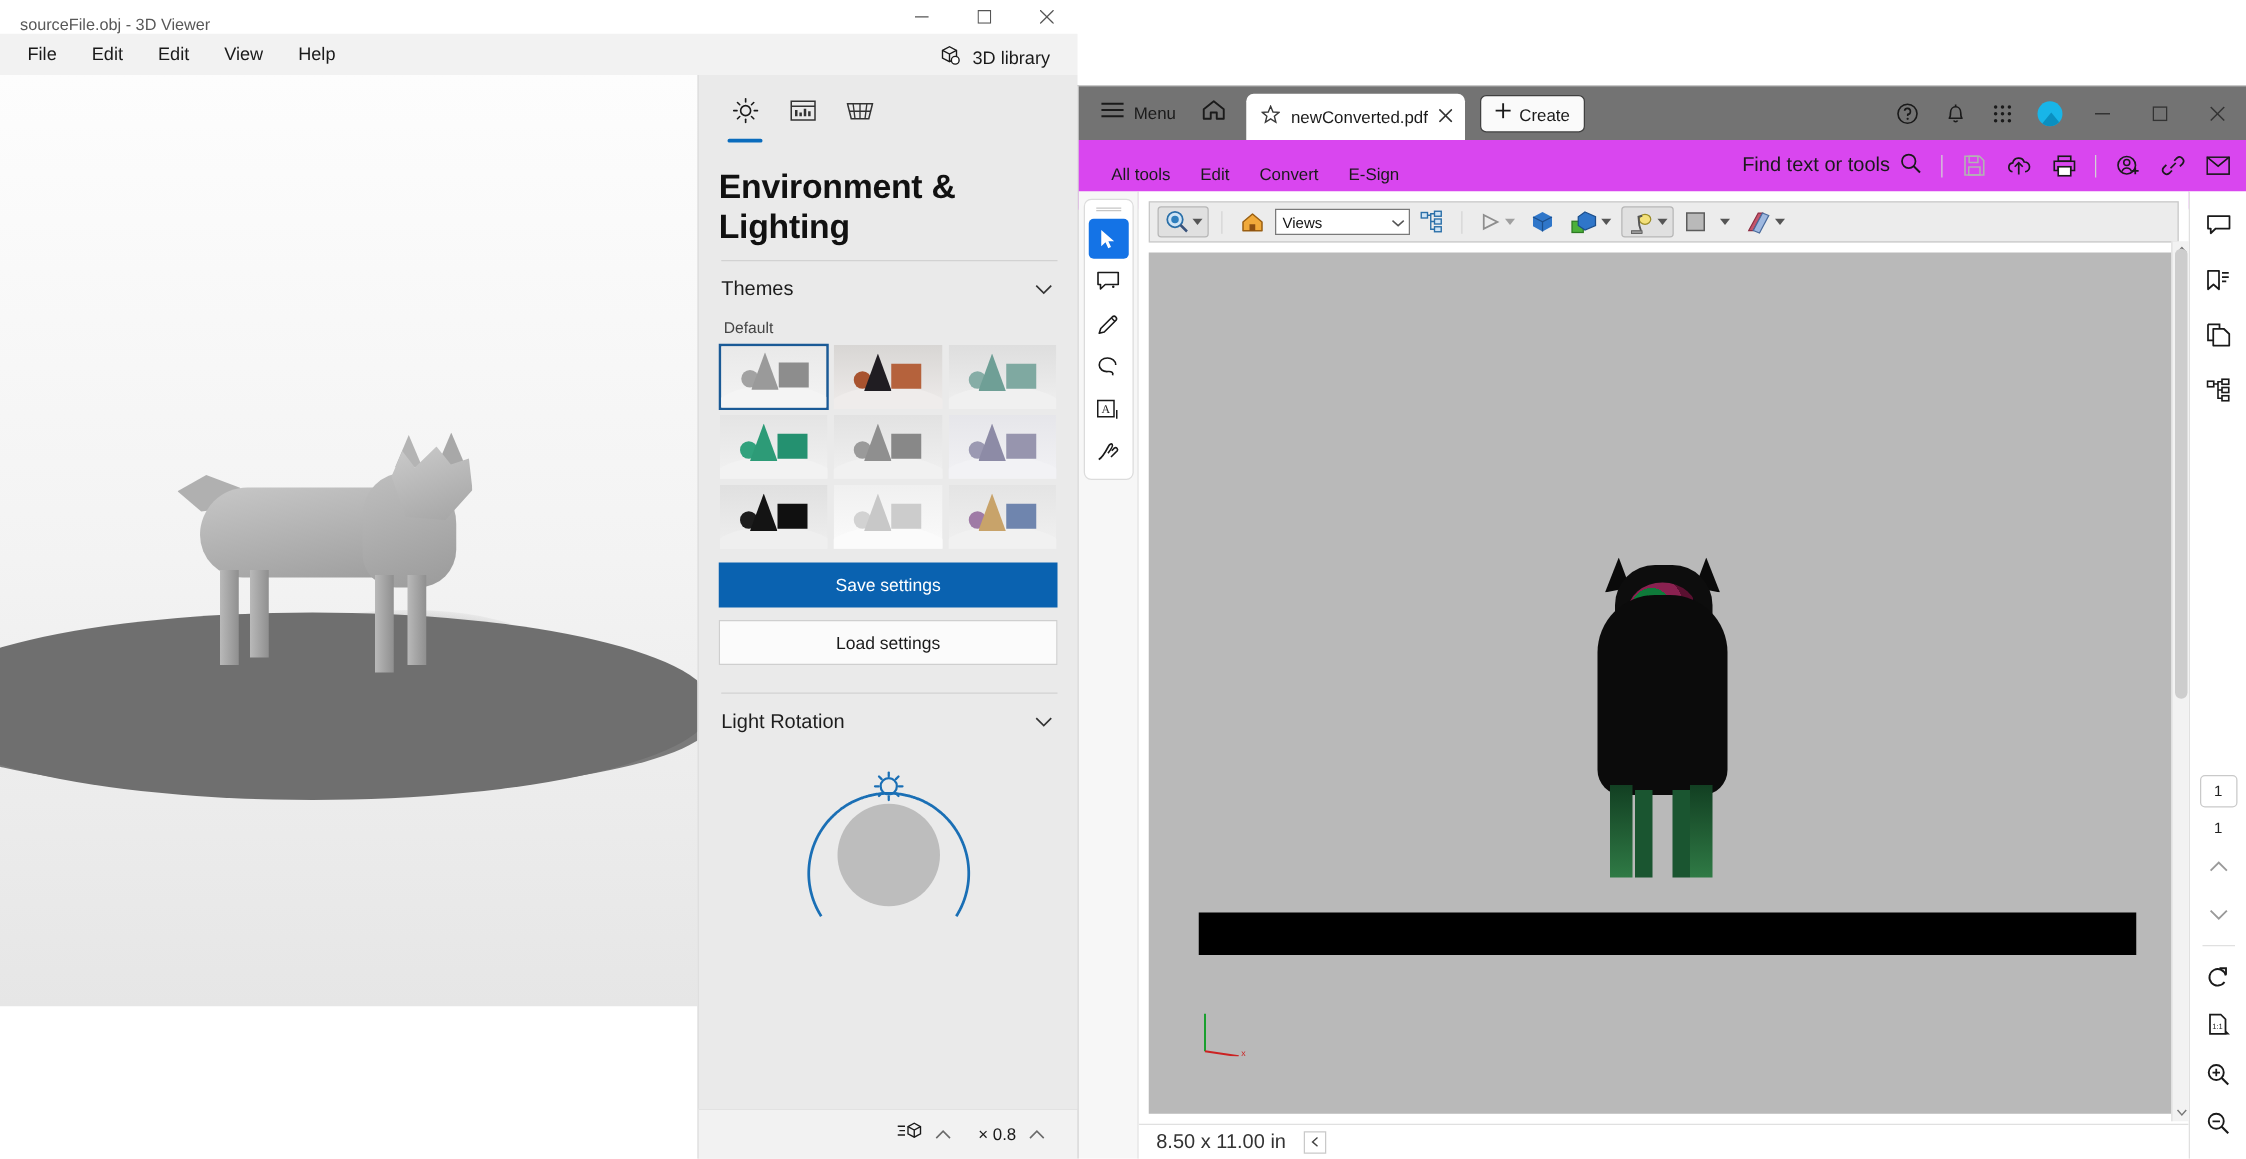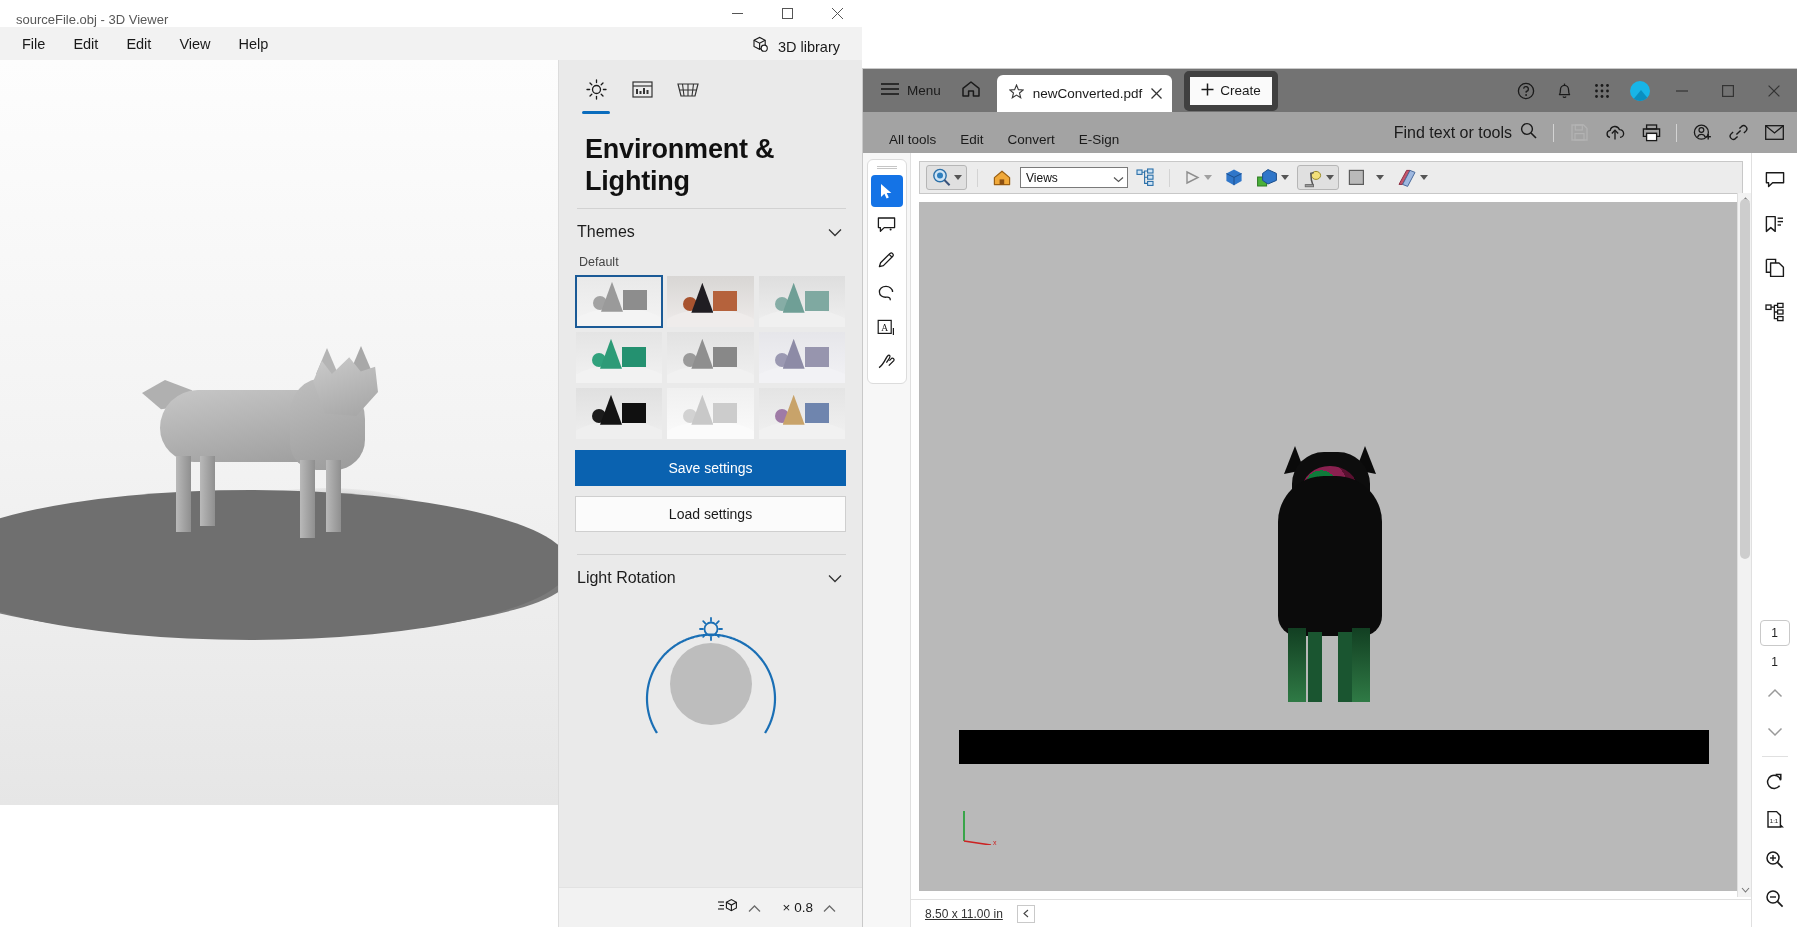--- a/index.html
+++ b/index.html
@@ -68,21 +68,21 @@
   #panel { width:304px; background:#eaeaea; position:relative;
            border-left:1px solid #dcdcdc; }
   #panel-tabs { display:flex; gap:0; padding:14px 10px 0 14px; }
   .ptab { width:46px; height:34px; display:flex; align-items:center;
           justify-content:center; position:relative; }
   .ptab.active::after { content:''; position:absolute; bottom:-6px; left:9px;
           width:28px; height:3px; background:#0a6cbd; border-radius:2px; }
   #panel-scroll { position:absolute; top:60px; left:0; right:0; bottom:40px;
           overflow:hidden; padding:0 16px 0 16px; }
   #panel-title { font-size:27px; font-weight:bold; color:#111; line-height:1.18;
-          margin:14px 0 10px 10px; letter-spacing:-.2px; }
+          margin:14px 0 10px 0; letter-spacing:-.2px; }
   .sec-divider { height:1px; background:#d2d2d2; margin:6px 0 0 2px; }
   .sec-head { display:flex; align-items:center; justify-content:space-between;
           padding:14px 4px 4px 2px; }
   .sec-head h3 { font-size:16px; font-weight:normal; color:#1d1d1d; }
   .sub-label { font-size:12.5px; color:#444; margin:10px 0 6px 4px; }
   #theme-grid { display:grid; grid-template-columns:repeat(3,1fr); gap:3px; }
   .theme { height:53px; position:relative; overflow:hidden; cursor:pointer;
            border:1px solid transparent; }
   .theme.selected { border:2px solid #1a5a96; }
   .th-bg { position:absolute; inset:0; }
@@ -120,36 +120,36 @@
              border-top:1px solid #c9c9c9; }
   #acro-tabbar { height:43px; background:#737373; display:flex;
              align-items:center; padding-left:10px; position:relative; }
   #acro-menu { display:flex; align-items:center; gap:8px; padding:5px 8px; }
   #acro-menu .lbl { font-size:13.5px; color:#1a1a1a; }
   #home-btn { padding:5px 8px; margin-left:4px; }
   #doc-tab { height:37px; background:#fff; border-radius:6px 6px 0 0;
              display:flex; align-items:center; gap:9px; padding:0 10px 0 12px;
              margin-left:8px; margin-top:6px; }
   #doc-tab .name { font-size:13.5px; color:#1a1a1a; }
-  #create-btn { display:flex; align-items:center; gap:6px; border:6px solid #404040;
+  #create-btn { display:flex; align-items:flex-end; gap:6px; border:1px solid #404040;
              border-radius:5px; padding:5px 11px; margin-left:12px; background:#fafafa; }
   #create-btn .lbl { font-size:13.5px; color:#1a1a1a; }
   #acro-tabbar-right { position:absolute; right:0; top:0; height:43px;
              display:flex; align-items:center; }
   .acro-icon { width:38px; height:43px; display:flex; align-items:center;
              justify-content:center; }
   #avatar { width:20px; height:20px; border-radius:50%; background:#18b5e8;
              position:relative; overflow:hidden; }
   #avatar::after { content:''; position:absolute; left:2px; bottom:0;
              width:0; height:0; border-left:9px solid transparent;
              border-right:9px solid transparent; border-bottom:11px solid #0a8fc0; }
   .acro-win-btn { width:46px; height:43px; display:flex; align-items:center;
              justify-content:center; }
 
-  #acro-toolbar { height:56px; background:#a3a3a3; display:flex; align-items:center;
+  #acro-toolbar { height:56px; background:#d946ef; display:flex; align-items:center;
              padding-left:14px; border-bottom:1px solid #e3e3e3; position:relative; }
   .acro-mi { font-size:13.5px; color:#1a1a1a; padding:6px 12px; }
   #acro-toolbar-right { position:absolute; right:6px; top:0; height:41px;
              display:flex; align-items:center; gap:2px; }
   #find-box { display:flex; align-items:center; gap:8px; padding:4px 8px; }
   #find-box .lbl { font-size:16px; color:#1a1a1a; }
   .vsep { width:1px; height:18px; background:#d3d3d3; margin:0 6px; }
   .tb-icon { width:34px; height:41px; display:flex; align-items:center;
              justify-content:center; }
 
@@ -211,21 +211,21 @@
   #pdf-scroll { position:absolute; right:0; top:40px; bottom:30px; width:14px;
            background:#f2f2f2; border-left:1px solid #dedede; }
   #pdf-scroll .thumb { position:absolute; left:2px; top:6px; width:10px;
            height:360px; background:#cdcdcd; border-radius:5px; }
   .sc-arrow { position:absolute; left:0; width:14px; height:14px;
            display:flex; align-items:center; justify-content:center; }
 
   #pdf-status { position:absolute; left:0; right:0; bottom:0; height:28px;
            background:#fff; border-top:1px solid #e0e0e0; display:flex;
            align-items:center; padding-left:14px; gap:14px; }
-  #pdf-status .sz { font-size:12px; color:#333;text-decoration:underline; }
+  #pdf-status .sz { font-size:16px; color:#333; }
   .sq-btn { width:18px; height:18px; border:1px solid #c9c9c9;
            display:flex; align-items:center; justify-content:center; }
 
   #right-rail { width:46px; background:#fff; border-left:1px solid #e0e0e0;
            display:flex; flex-direction:column; align-items:center;
            padding-top:12px; gap:14px; position:relative; }
   .rr-icon { width:30px; height:30px; display:flex; align-items:center;
            justify-content:center; }
   #pagenav { position:absolute; bottom:14px; left:0; right:0;
            display:flex; flex-direction:column; align-items:center; gap:9px; }

